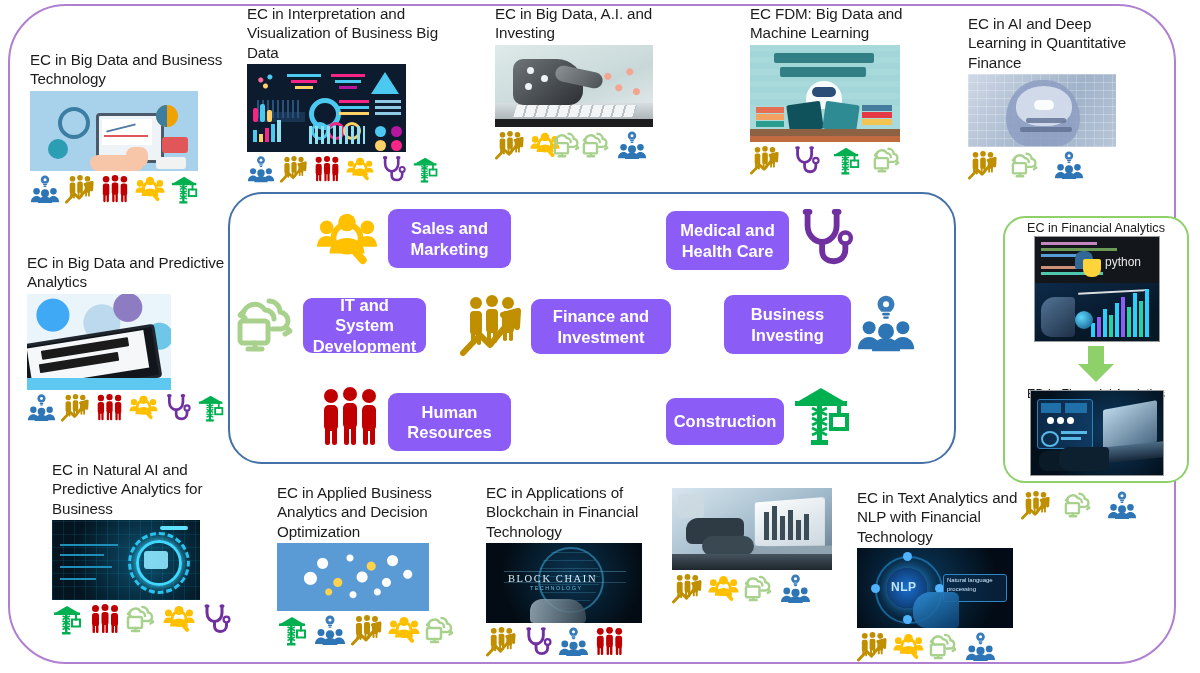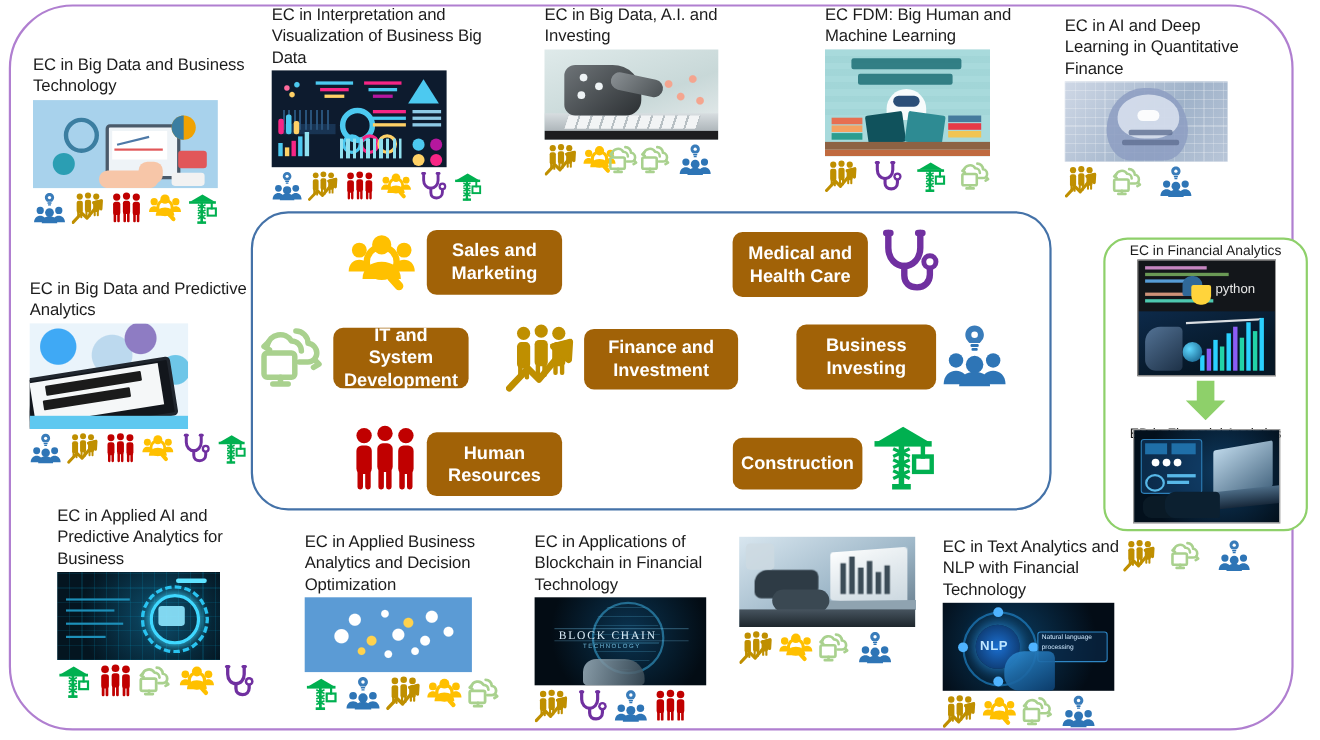--- a/index.html
+++ b/index.html
@@ -20,21 +20,21 @@
 
   
   .card{position:absolute;}
   .card .title{font-size:15.2px;line-height:1.28;font-weight:400;color:#1c1c1c;
        letter-spacing:-.1px;margin:0 0 2px 0;}
   .card .thumb{display:block;border:0;}
   .iconrow{display:flex;align-items:flex-end;gap:5px;margin-top:3px;}
   .iconrow svg{display:block;}
 
   
-  .chip{position:absolute;background:#a16207;border-radius:9px;color:#fff;
+  .chip{position:absolute;background:#8b5cf6;border-radius:9px;color:#fff;
         display:flex;align-items:center;justify-content:center;text-align:center;
         font-weight:bold;font-size:16.5px;line-height:1.22;padding:4px 6px;
         box-sizing:border-box;}
   .cell-icon{position:absolute;}
 
   
   .tb{position:relative;overflow:hidden;background:#111;}
   .tb *{position:absolute;}
 
   .fin-label{font-size:12.6px;text-align:center;color:#1c1c1c;line-height:1.2;}
@@ -275,21 +275,21 @@
     <svg width="30" height="30">
         <use href="#i-it"></use>
       </svg>
     <svg width="30" height="30">
         <use href="#i-bizmgmt"></use>
       </svg>
   </div>
 </div>
 
 <div class="card" style="left:750px;top:4px;width:200px">
-  <div class="title">EC FDM: Big Human and Machine Learning</div>
+  <div class="title">EC FDM: Big Data and Machine Learning</div>
   <div class="tb thumb" style="width:150px;height:97px;background:#a8dadc">
     <div style="left:0;top:0;width:150px;height:60px;background:repeating-linear-gradient(0deg,#9ed3d5 0 6px,#a8dadc 6px 12px);opacity:.6"></div>
     <div style="left:24px;top:8px;width:100px;height:10px;background:#1d6f76;border-radius:2px;opacity:.85"></div>
     <div style="left:30px;top:22px;width:86px;height:10px;background:#1d6f76;border-radius:2px;opacity:.85"></div>
     <div style="left:56px;top:36px;width:36px;height:28px;background:#f7fbfc;border-radius:18px 18px 6px 6px"></div>
     <div style="left:62px;top:42px;width:24px;height:10px;background:#2a4e78;border-radius:6px"></div>
     <div style="left:38px;top:58px;width:34px;height:28px;background:#10525c;transform:rotate(-8deg);border-radius:2px"></div>
     <div style="left:74px;top:58px;width:34px;height:28px;background:#2e8b93;transform:rotate(8deg);border-radius:2px"></div>
     <div style="left:6px;top:62px;width:28px;height:6px;background:#e76f51"></div>
     <div style="left:6px;top:69px;width:28px;height:6px;background:#f4a261"></div>
@@ -370,21 +370,21 @@
     <svg width="29" height="29">
         <use href="#i-medical"></use>
       </svg>
     <svg width="29" height="29">
         <use href="#i-construction"></use>
       </svg>
   </div>
 </div>
 
 <div class="card" style="left:52px;top:460px;width:200px">
-  <div class="title">EC in Applied AI and Predictive Analytics for Business</div>
+  <div class="title">EC in Natural AI and Predictive Analytics for Business</div>
   <div class="tb thumb" style="width:148px;height:80px;background:radial-gradient(circle at 62% 50%,#0d4f6e,#041520 70%)">
     <div style="left:0;top:0;width:148px;height:80px;background:repeating-linear-gradient(90deg,rgba(0,200,255,.12) 0 1px,transparent 1px 11px),repeating-linear-gradient(0deg,rgba(0,200,255,.1) 0 1px,transparent 1px 13px)"></div>
     <div style="left:76px;top:12px;width:56px;height:56px;border:3px dashed #29c2f0;border-radius:50%"></div>
     <div style="left:84px;top:20px;width:40px;height:40px;border:3px solid #3fd8ff;border-radius:50%;box-shadow:0 0 10px #3fd8ff"></div>
     <div style="left:92px;top:31px;width:24px;height:18px;background:#8ee7ff;border-radius:3px;opacity:.9"></div>
     <div style="left:8px;top:24px;width:58px;height:2px;background:#1d8fb8"></div>
     <div style="left:8px;top:34px;width:44px;height:2px;background:#1d8fb8"></div>
     <div style="left:8px;top:46px;width:52px;height:2px;background:#1d8fb8"></div>
     <div style="left:8px;top:58px;width:36px;height:2px;background:#1d8fb8"></div>
     <div style="left:108px;top:6px;width:28px;height:4px;background:#5fe3ff;border-radius:2px"></div>

